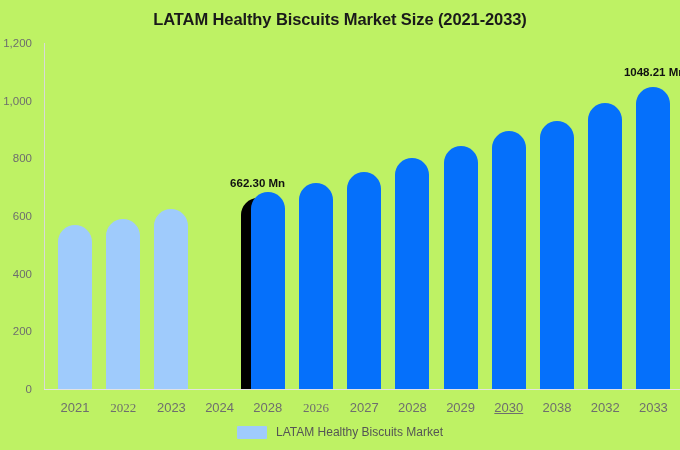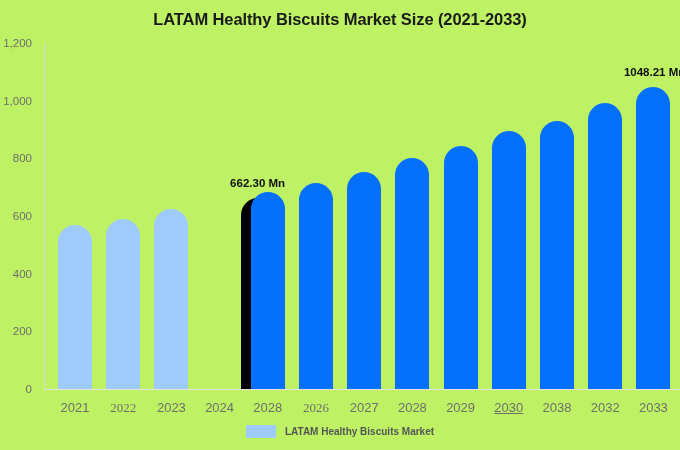--- a/index.html
+++ b/index.html
@@ -130,24 +130,23 @@
     align-items: center;
     justify-content: center;
     gap: 9px;
   }
   .legend-swatch {
     width: 30px;
     height: 13px;
     border-radius: 1px;
   }
   .legend-label {
-    font-size: 10px;
+    font-size: 12px;
     color: #555555;
     white-space: nowrap;
-    font-weight: bold;
   }
 </style>
 </head>
 <body>
 
 <div id="chart-root">
 
   <div class="chart-title">LATAM Healthy Biscuits Market Size (2021-2033)</div>
 
   <div class="plot-area">

